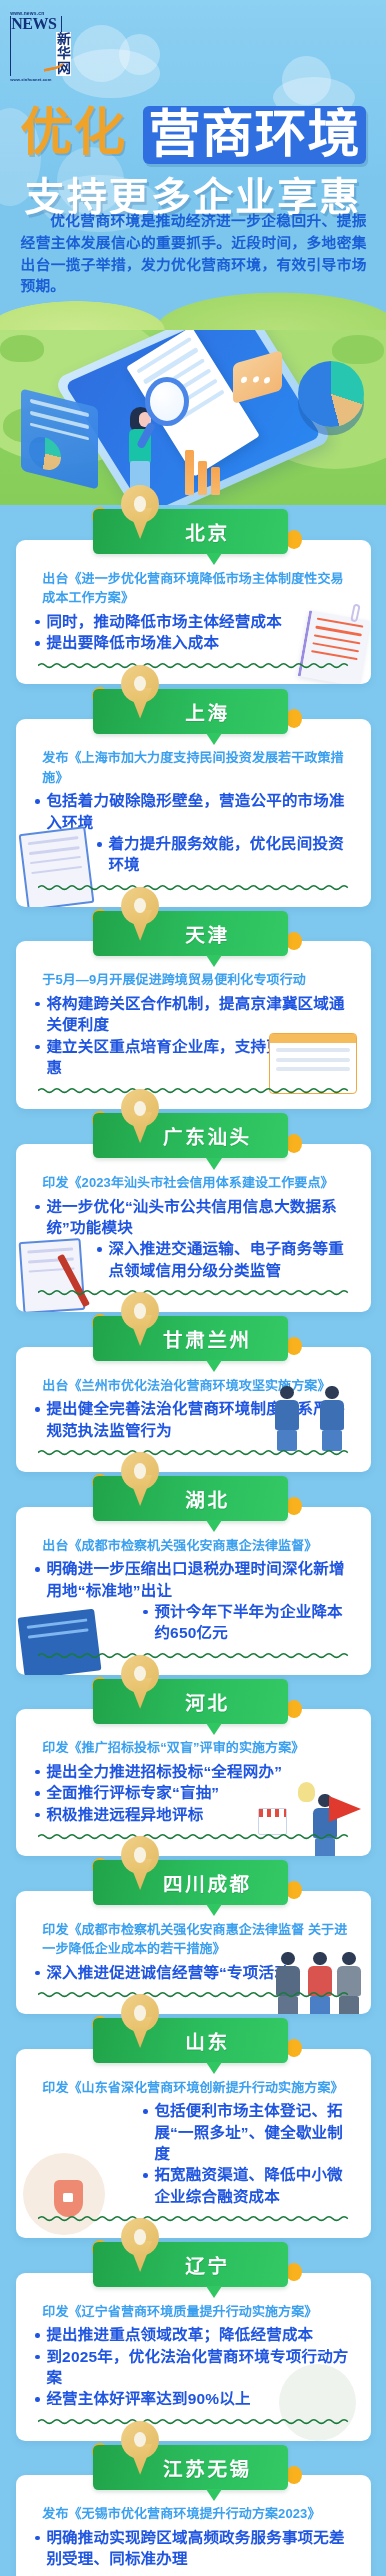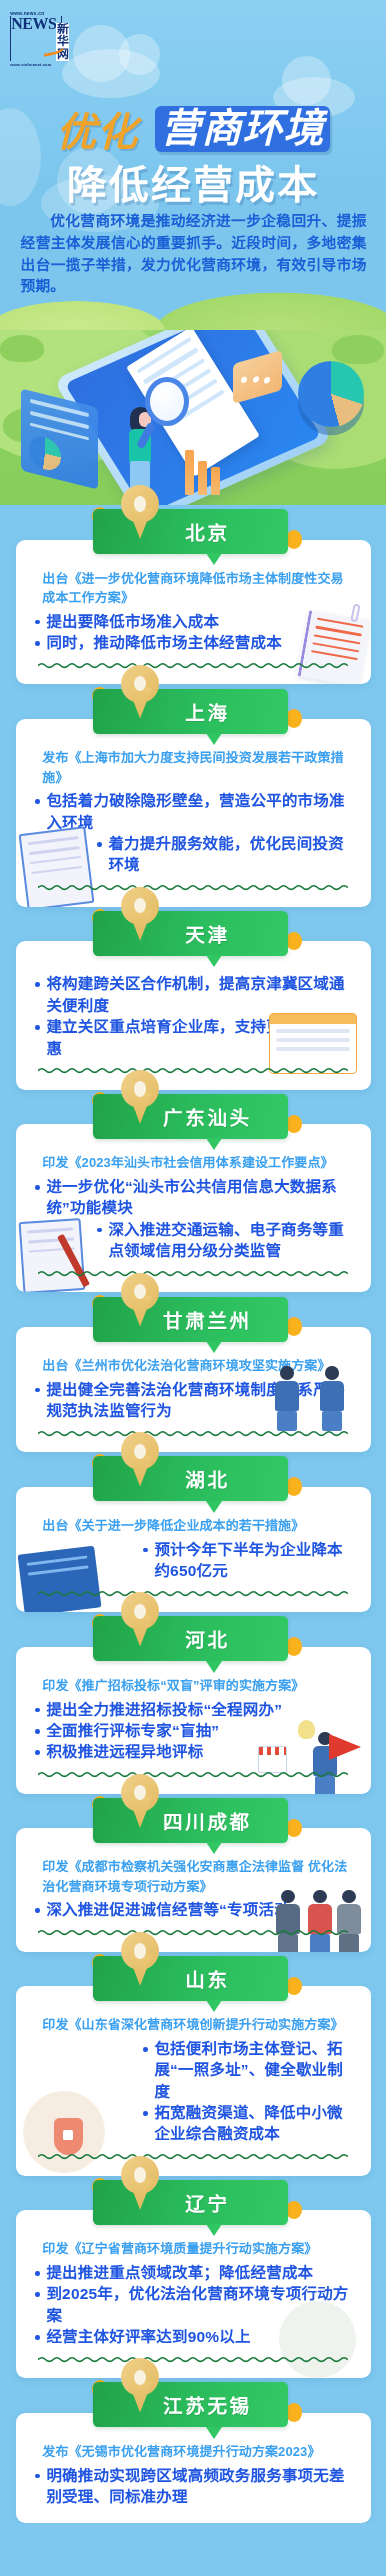--- a/index.html
+++ b/index.html
@@ -41,36 +41,36 @@
   .logo .logo-box{
     border:1px solid #12327a;border-top:none;border-bottom:none;
     padding:0.5px 0;position:relative;text-align:center;
   }
   .logo .logo-row{display:flex;align-items:flex-start;}
   .logo .n-news{
     font-size:16px;font-weight:900;color:#12327a;line-height:.92;
     font-family:"Liberation Serif",serif;letter-spacing:-0.5px;
   }
   .logo .cn-name{
-    font-size:12px;font-weight:900;color:#12327a;
-    background:#fff;padding:0 0.5px;line-height:1.05;margin-top:6px;
+    font-size:14px;font-weight:900;color:#12327a;
+    background:#fff;padding:0 0.5px;line-height:1.05;margin-top:15px;
   }
   .logo .url-bot{
     font-size:4.1px;font-weight:700;color:#12327a;letter-spacing:0.1px;margin-top:0.5px;
   }
   .logo .swoosh{
     position:absolute;right:-2.1px;bottom:5.7px;width:20.6px;height:9.3px;
     border-bottom:3.1px solid #f08a1d;border-radius:0 0 60% 10%;
     transform:rotate(-12deg);
   }
 
   .title-block{position:absolute;left:0;top:106px;width:386px;text-align:center;}
   .t-line1{
-    font-size:40px;font-weight:900;line-height:1;letter-spacing:1px;
-    white-space:nowrap;display:flex;justify-content:center;align-items:flex-end;font-style:italic;
+    font-size:52px;font-weight:900;line-height:1;letter-spacing:1px;
+    white-space:nowrap;display:flex;justify-content:center;align-items:flex-start;
   }
   .t-orange{
     color:#f0a32a;text-shadow:1.5px 2.1px 0 rgba(20,70,130,.20);
     padding-right:2.1px;
   }
   .t-boxed{
     background:#2f6fe0;color:#fff;border-radius:6.2px;padding:2.1px 5.2px 4.1px;
     box-shadow:2.1px 3.1px 0 rgba(20,70,130,.18);
     margin-left:15px;
   }
@@ -295,21 +295,21 @@
       <div class="swoosh"></div>
     </div>
     <div class="url-bot">www.xinhuanet.com</div>
   </div>
 
   <div class="title-block">
     <div class="t-line1">
       <span class="t-orange">优化</span>
       <span class="t-boxed">营商环境</span>
     </div>
-    <div class="t-line2">降低经营成本</div>
+    <div class="t-line2">支持更多企业享惠</div>
   </div>
 
   <div class="intro">
     <span class="indent"></span><span>优化营商环境是推动经济进一步企稳回升、提振经营主体发展信心的重要抓手。近段时间，多地密集出台一揽子举措，发力优化营商环境，有效引导市场预期。</span>
   </div>
 
   <div class="hill"></div>
   <div class="hill2"></div>
 </div>
 
@@ -365,22 +365,22 @@
           <div class="pin-tail"></div>
           <div class="pin-head"></div>
           <div class="pin-hole"></div>
         </div>
         <span class="tag-name">北京</span>
       </div>
       <div class="dot-y dot-right"></div>
       <div class="card">
         <div class="card-title">出台《进一步优化营商环境降低市场主体制度性交易成本工作方案》</div>
         <ul>
+          <li>同时，推动降低市场主体经营成本</li>
           <li>提出要降低市场准入成本</li>
-          <li>同时，推动降低市场主体经营成本</li>
         </ul>
         <div class="mini note">
           <i></i>
           <i></i>
           <i></i>
           <i></i>
           <i></i>
         </div>
         <div class="mini clip"></div>
         <div class="squiggle">
@@ -425,20 +425,21 @@
       <div class="tag">
         <div class="pin">
           <div class="pin-tail"></div>
           <div class="pin-head"></div>
           <div class="pin-hole"></div>
         </div>
         <span class="tag-name">天津</span>
       </div>
       <div class="dot-y dot-right"></div>
       <div class="card">
+        <div class="card-title">于5月—9月开展促进跨境贸易便利化专项行动</div>
         <ul>
           <li>将构建跨关区合作机制，提高京津冀区域通关便利度</li>
           <li>建立关区重点培育企业库，支持更多企业享惠</li>
         </ul>
         <div class="mini win">
           <div class="bar"></div>
           <div class="row"></div>
           <div class="row"></div>
           <div class="row"></div>
         </div>
@@ -521,22 +522,23 @@
       <div class="tag">
         <div class="pin">
           <div class="pin-tail"></div>
           <div class="pin-head"></div>
           <div class="pin-hole"></div>
         </div>
         <span class="tag-name">湖北</span>
       </div>
       <div class="dot-y dot-right"></div>
       <div class="card">
-        <div class="card-title">出台《关于进一步降低企业成本的若干措施》</div>
-        <ul>
+        <div class="card-title">出台《成都市检察机关强化安商惠企法律监督》</div>
+        <ul>
+          <li>明确进一步压缩出口退税办理时间深化新增用地“标准地”出让</li>
           <li class="ind3">预计今年下半年为企业降本约650亿元</li>
         </ul>
         <div class="mini board" style="left:5.2px;bottom:0;width:77px;height:62px;background:#2c66b8;border-color:#2c66b8">
           <i style="background:#7fb6ef"></i>
           <i style="background:#7fb6ef"></i>
         </div>
         <div class="squiggle">
           <svg viewBox="0 0 660 14" preserveAspectRatio="none">
             <path d="M0 7 Q 8 0 16 7 T 32 7 T 48 7 T 64 7 T 80 7 T 96 7 T 112 7 T 128 7 T 144 7 T 160 7 T 176 7 T 192 7 T 208 7 T 224 7 T 240 7 T 256 7 T 272 7 T 288 7 T 304 7 T 320 7 T 336 7 T 352 7 T 368 7 T 384 7 T 400 7 T 416 7 T 432 7 T 448 7 T 464 7 T 480 7 T 496 7 T 512 7 T 528 7 T 544 7 T 560 7 T 576 7 T 592 7 T 608 7 T 624 7 T 640 7 T 656 7" fill="none" stroke="#1a7a3c" stroke-width="3"></path>
           </svg>
@@ -585,21 +587,21 @@
       <div class="tag">
         <div class="pin">
           <div class="pin-tail"></div>
           <div class="pin-head"></div>
           <div class="pin-hole"></div>
         </div>
         <span class="tag-name">四川成都</span>
       </div>
       <div class="dot-y dot-right"></div>
       <div class="card">
-        <div class="card-title">印发《成都市检察机关强化安商惠企法律监督 优化法治化营商环境专项行动方案》</div>
+        <div class="card-title">印发《成都市检察机关强化安商惠企法律监督 关于进一步降低企业成本的若干措施》</div>
         <ul>
           <li>深入推进促进诚信经营等“专项活动”</li>
         </ul>
         <div class="mini handshake" style="right:3.1px;bottom:0">
           <div class="mini person-blue" style="left:0;bottom:0">
             <div class="pb-head"></div>
             <div class="pb-body" style="background:#566a84"></div>
             <div class="pb-legs" style="background:#62748d"></div>
           </div>
           <div class="mini person-blue" style="left:32px;bottom:0">

